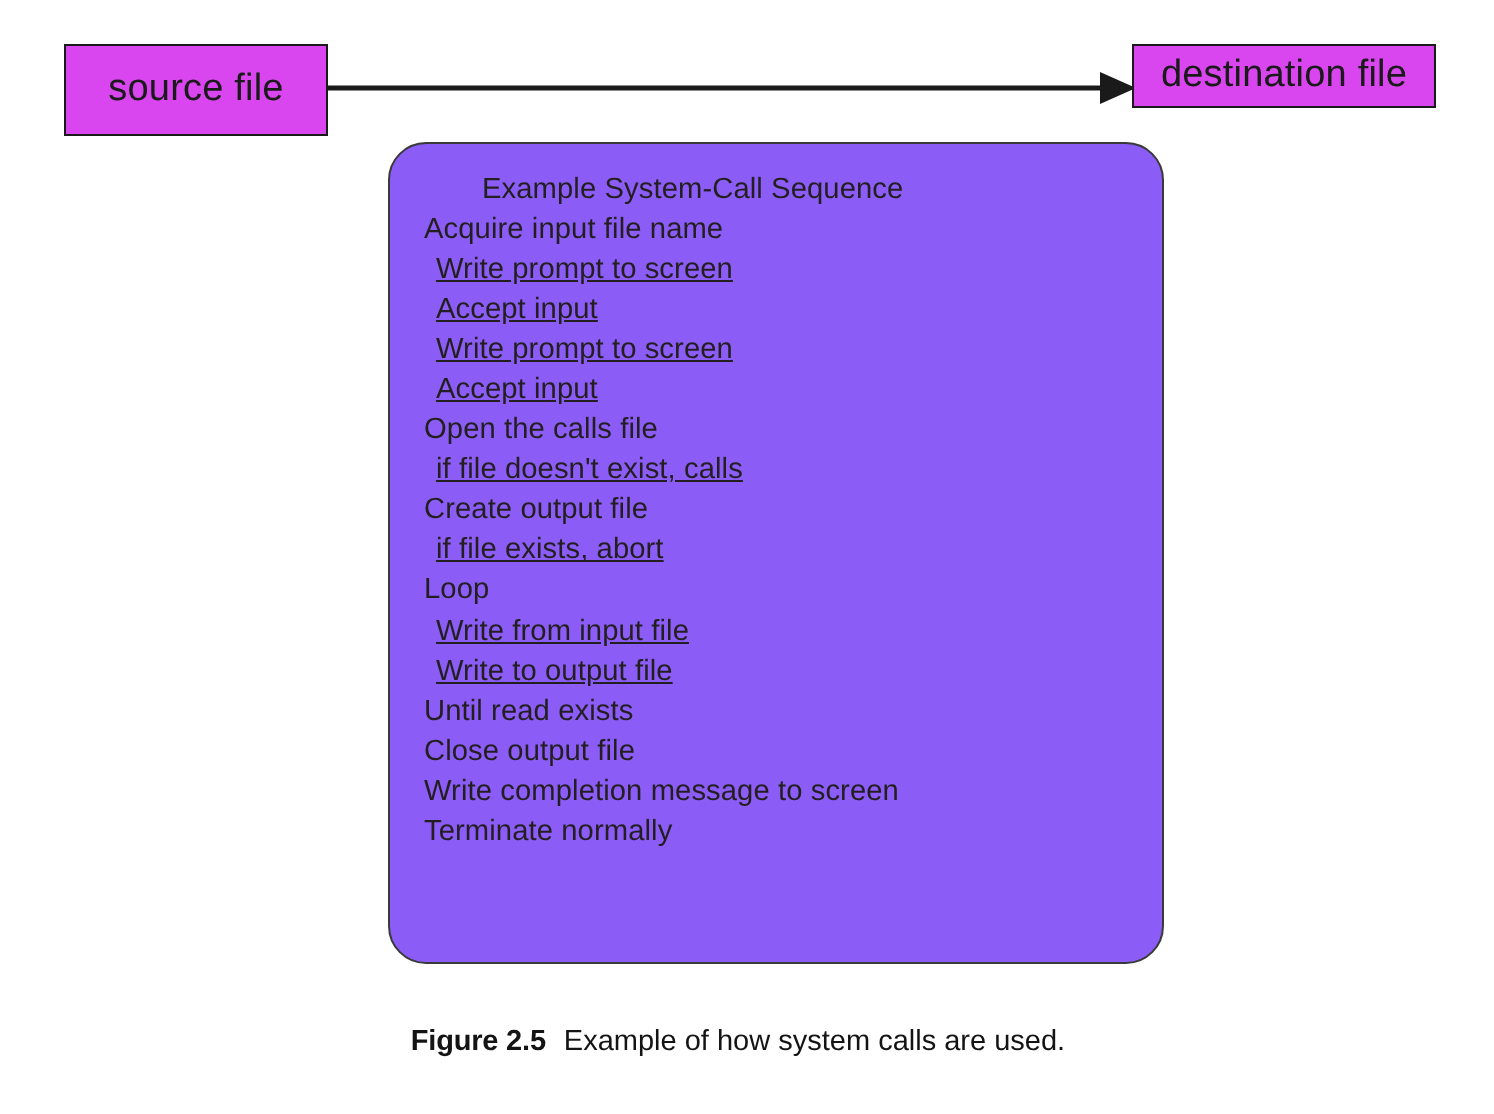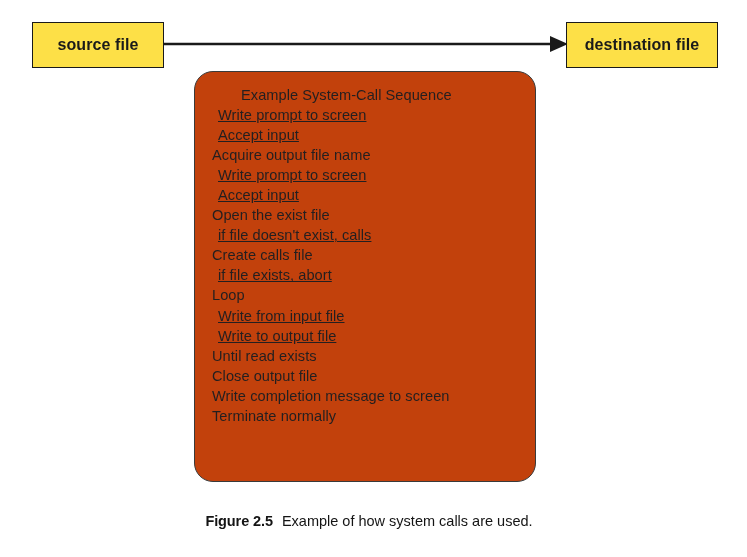--- a/index.html
+++ b/index.html
@@ -13,62 +13,61 @@
     height: 557px;
     background: #ffffff;
     overflow: hidden;
     font-family: "Liberation Sans", "DejaVu Sans", sans-serif;
   }
 
   
   .file-box {
     position: absolute;
     box-sizing: border-box;
-    background: #fde047;
+    background: #d946ef;
     border: 1.6px solid #1a1a1a;
     display: flex;
     align-items: center;
     justify-content: center;
     color: #1a1a1a;
-    font-size: 16px;
+    font-size: 19px;
     letter-spacing: 0.1px;
     white-space: nowrap;
-    font-weight: bold;
   }
   #source-file-box {
     left: 32px;
     top: 22px;
     width: 132px;
     height: 46px;
   }
   #destination-file-box {
     left: 566px;
     top: 22px;
     width: 152px;
-    height: 46px;
+    height: 32px;
   }
 
   
   #flow-arrow {
     position: absolute;
     left: 160px;
     top: 30px;
     width: 412px;
     height: 30px;
   }
 
   
   #sequence-panel {
     position: absolute;
     left: 194px;
     top: 71px;
-    width: 342px;
+    width: 388px;
     height: 411px;
     box-sizing: border-box;
-    background: #c2410c;
+    background: #8b5cf6;
     border: 1.3px solid #3a3a3a;
     border-radius: 19px;
   }
   #sequence-list {
     position: absolute;
     left: 17px;
     top: 13px;
     right: 8px;
     margin: 0;
     padding: 0;
@@ -119,28 +118,28 @@
     <polygon points="390,6 408,14 390,22" fill="#1a1a1a"></polygon>
   </svg>
 
   <div id="destination-file-box" class="file-box">
     <span>destination file</span>
   </div>
 
   <div id="sequence-panel">
     <ul id="sequence-list">
       <li class="level-title">Example System-Call Sequence</li>
+      <li class="level-0">Acquire input file name</li>
       <li class="level-1">Write prompt to screen</li>
       <li class="level-1">Accept input</li>
-      <li class="level-0">Acquire output file name</li>
       <li class="level-1">Write prompt to screen</li>
       <li class="level-1">Accept input</li>
-      <li class="level-0">Open the exist file</li>
+      <li class="level-0">Open the calls file</li>
       <li class="level-1">if file doesn't exist, calls</li>
-      <li class="level-0">Create calls file</li>
+      <li class="level-0">Create output file</li>
       <li class="level-1">if file exists, abort</li>
       <li class="level-0">Loop</li>
       <li class="level-1">Write from input file</li>
       <li class="level-1">Write to output file</li>
       <li class="level-0">Until read exists</li>
       <li class="level-0">Close output file</li>
       <li class="level-0">Write completion message to screen</li>
       <li class="level-0">Terminate normally</li>
     </ul>
   </div>

